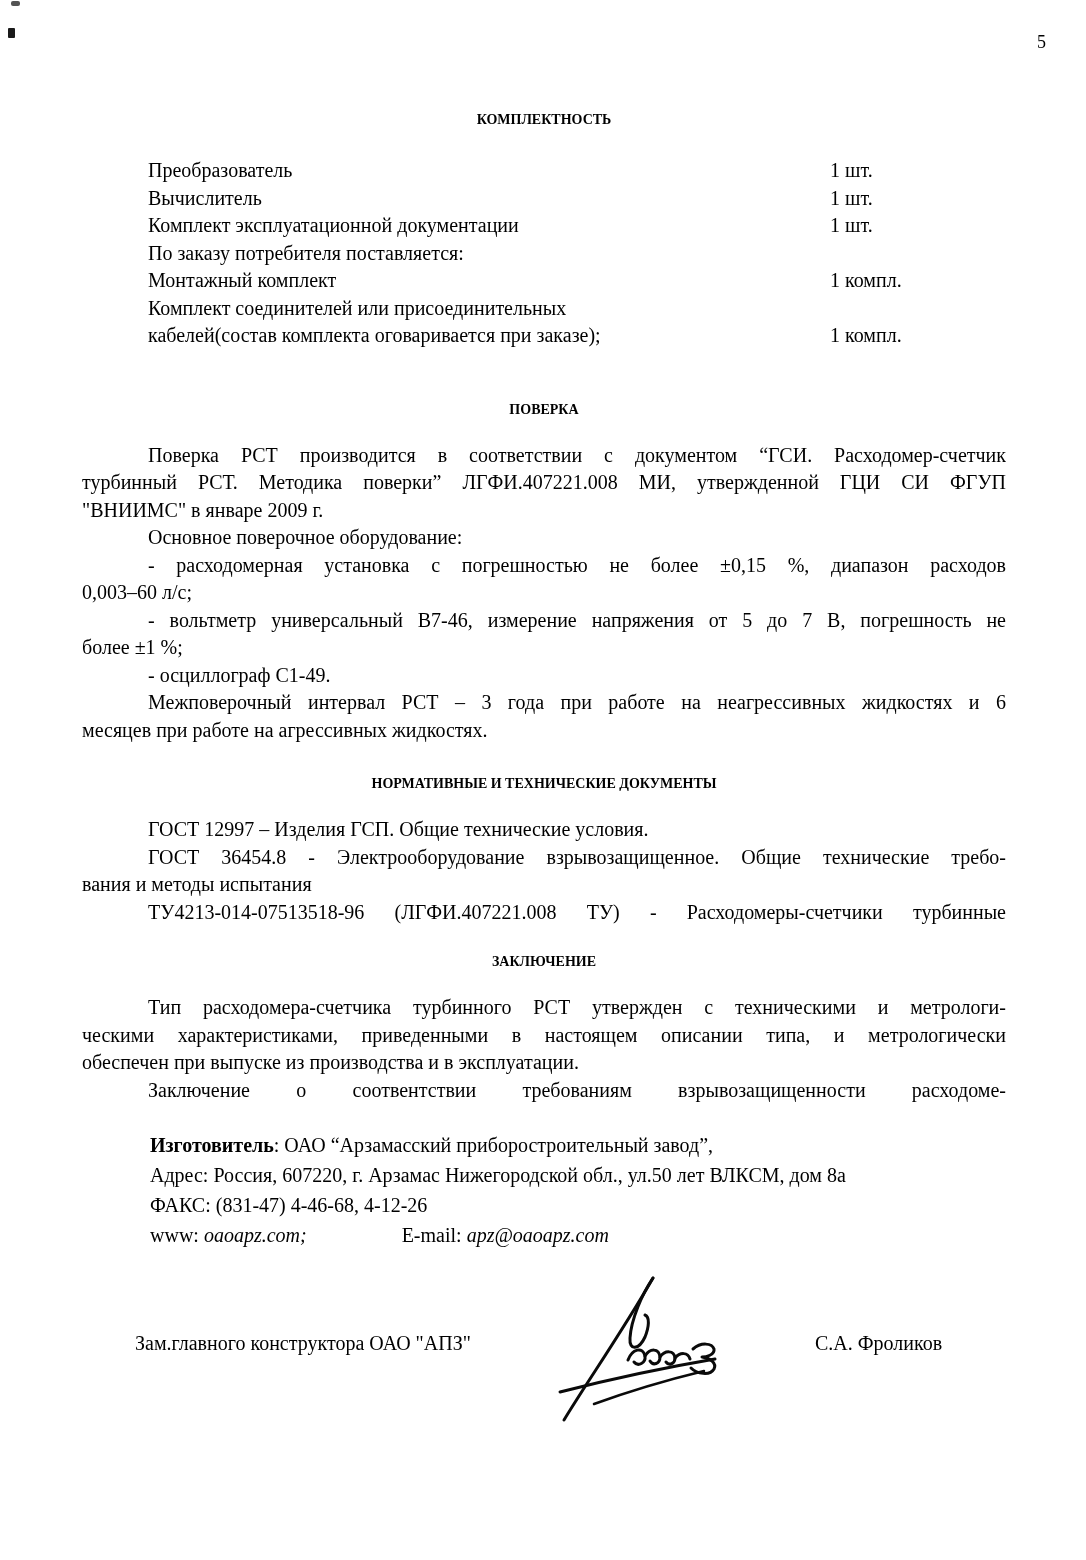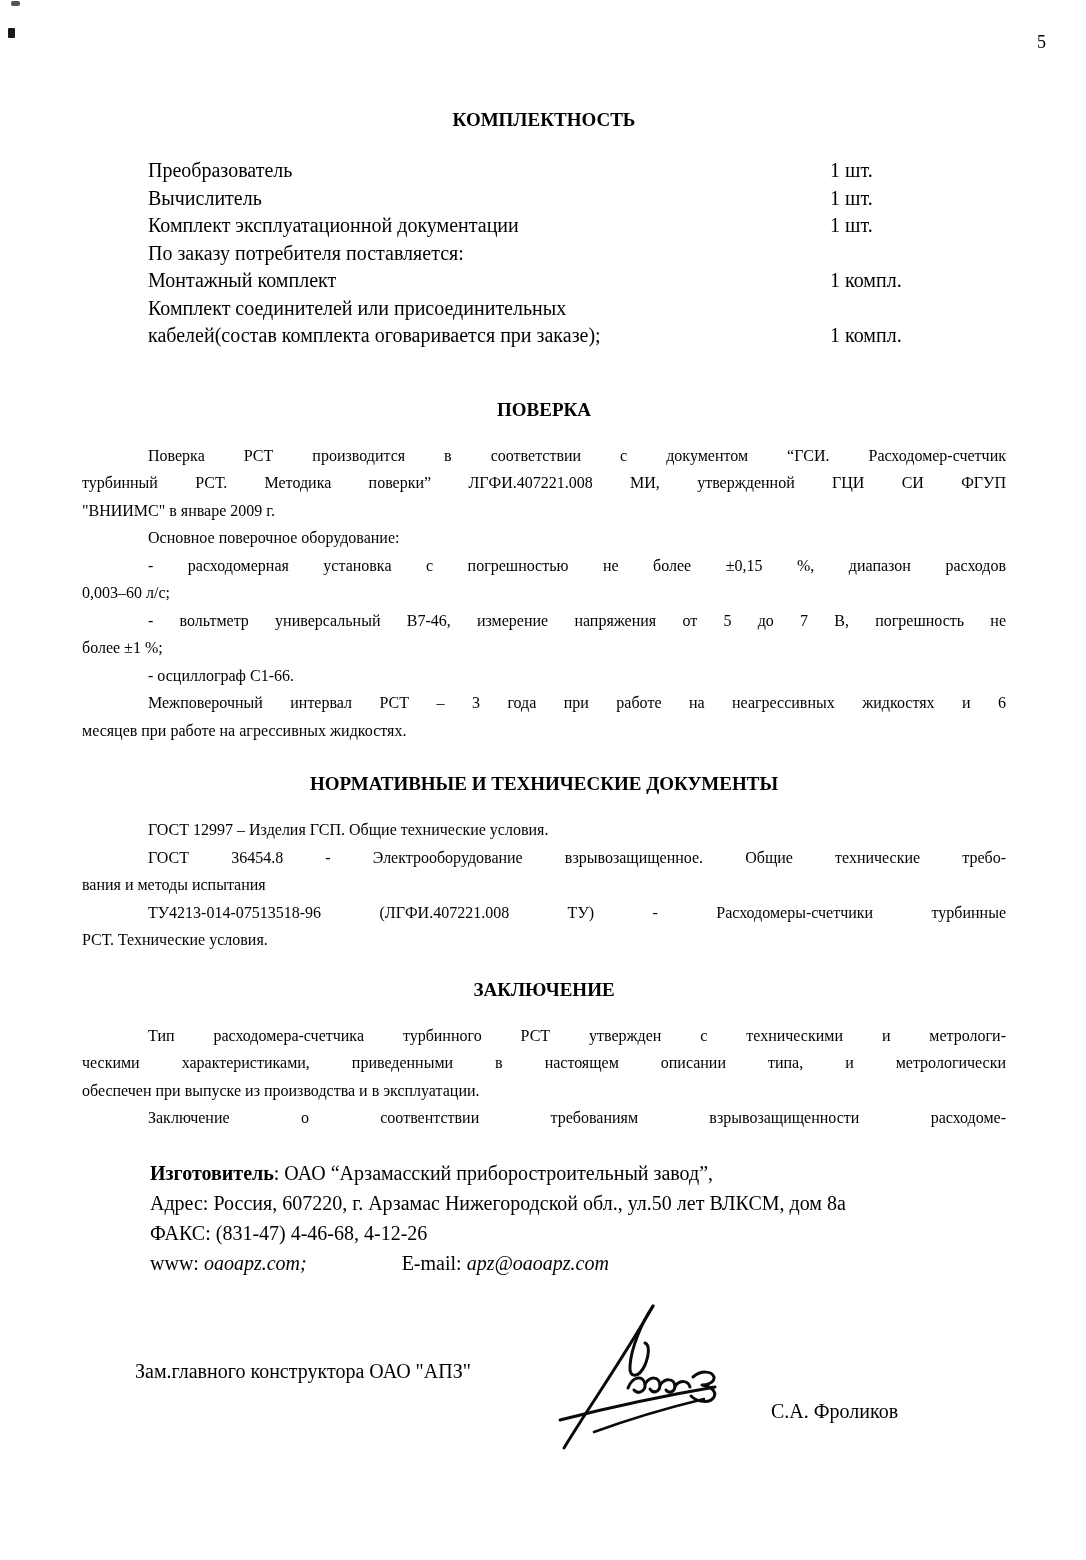--- a/index.html
+++ b/index.html
@@ -6,40 +6,40 @@
   .page{
     position:relative;width:1086px;height:1560px;background:#ffffff;
     font-family:"Liberation Serif","DejaVu Serif",serif;color:#000;
     margin:0 auto;overflow:hidden;
   }
   .content{position:absolute;left:82px;top:0;width:924px;}
   .page-number{position:absolute;top:32px;right:40px;font-size:18px;}
   .speck{position:absolute;background:#1a1a1a;}
   .speck-1{left:11px;top:1px;width:9px;height:5px;border-radius:2px;opacity:.75;}
   .speck-2{left:8px;top:28px;width:7px;height:10px;border-radius:1px;}
-  .sec-title{font-weight:bold;text-align:center;font-size:19px;line-height:27px;margin:0;}
+  .sec-title{font-weight:bold;text-align:center;font-size:14px;line-height:27px;margin:0;}
   #title-komplekt{margin-top:106px;}
   #title-poverka{margin-top:46px;}
   #title-normative{margin-top:26px;}
   #title-zakl{margin-top:22px;}
-  .ln{font-size:16px;line-height:27.5px;white-space:normal;}
+  .ln{font-size:20px;line-height:27.5px;white-space:normal;}
   .ind{padding-left:66px;}
   .jl{text-align:justify;text-align-last:justify;}
   .para-group{margin-top:19px;}
   .komplekt-list{margin-top:24px;}
   .k-row{display:flex;font-size:20px;line-height:27.5px;}
   .k-label{flex:0 0 748px;padding-left:66px;box-sizing:border-box;}
   .k-qty{flex:1;}
   .manufacturer{margin-top:26px;margin-left:68px;font-size:20px;line-height:30px;}
   .bold{font-weight:bold;}
   .it{font-style:italic;}
   .email-part{margin-left:95px;}
   .sign-block{position:relative;margin-top:20px;height:180px;font-size:20px;}
   .sign-position{position:absolute;left:53px;top:62px;}
-  .sign-name{position:absolute;left:689px;top:62px;margin-top:40px;}
+  .sign-name{position:absolute;left:733px;top:62px;}
   .sign-svg{position:absolute;left:450px;top:0;width:220px;height:155px;}
 </style>
 </head>
 <body>
 
 <div class="page">
 
   <div class="speck speck-1"></div>
   <div class="speck speck-2"></div>
 
@@ -84,33 +84,32 @@
 
     <div class="para-group">
       <div class="ln ind jl">Поверка РСТ производится в соответствии с документом “ГСИ. Расходомер-счетчик</div>
       <div class="ln jl">турбинный РСТ. Методика поверки” ЛГФИ.407221.008 МИ, утвержденной ГЦИ СИ ФГУП</div>
       <div class="ln">"ВНИИМС" в январе 2009 г.</div>
       <div class="ln ind">Основное поверочное оборудование:</div>
       <div class="ln ind jl">- расходомерная установка с погрешностью не более ±0,15 %, диапазон расходов</div>
       <div class="ln">0,003–60 л/с;</div>
       <div class="ln ind jl">- вольтметр универсальный В7-46, измерение напряжения от 5 до 7 В, погрешность не</div>
       <div class="ln">более ±1 %;</div>
-      <div class="ln ind">- осциллограф С1-66.</div>
+      <div class="ln ind">- осциллограф С1-49.</div>
       <div class="ln ind jl">Межповерочный интервал РСТ – 3 года при работе на неагрессивных жидкостях и 6</div>
       <div class="ln">месяцев при работе на агрессивных жидкостях.</div>
     </div>
 
     <div class="sec-title" id="title-normative">НОРМАТИВНЫЕ И ТЕХНИЧЕСКИЕ ДОКУМЕНТЫ</div>
 
     <div class="para-group">
       <div class="ln ind">ГОСТ 12997 – Изделия ГСП. Общие технические условия.</div>
       <div class="ln ind jl">ГОСТ 36454.8 - Электрооборудование взрывозащищенное. Общие технические требо-</div>
       <div class="ln">вания и методы испытания</div>
       <div class="ln ind jl">ТУ4213-014-07513518-96 (ЛГФИ.407221.008 ТУ) - Расходомеры-счетчики турбинные</div>
-      <div class="ln">РСТ. Технические условия.</div>
     </div>
 
     <div class="sec-title" id="title-zakl">ЗАКЛЮЧЕНИЕ</div>
 
     <div class="para-group">
       <div class="ln ind jl">Тип расходомера-счетчика турбинного РСТ утвержден с техническими и метрологи-</div>
       <div class="ln jl">ческими характеристиками, приведенными в настоящем описании типа, и метрологически</div>
       <div class="ln">обеспечен при выпуске из производства и в эксплуатации.</div>
       <div class="ln ind jl">Заключение о соотвентствии требованиям взрывозащищенности расходоме-</div>
     </div>

